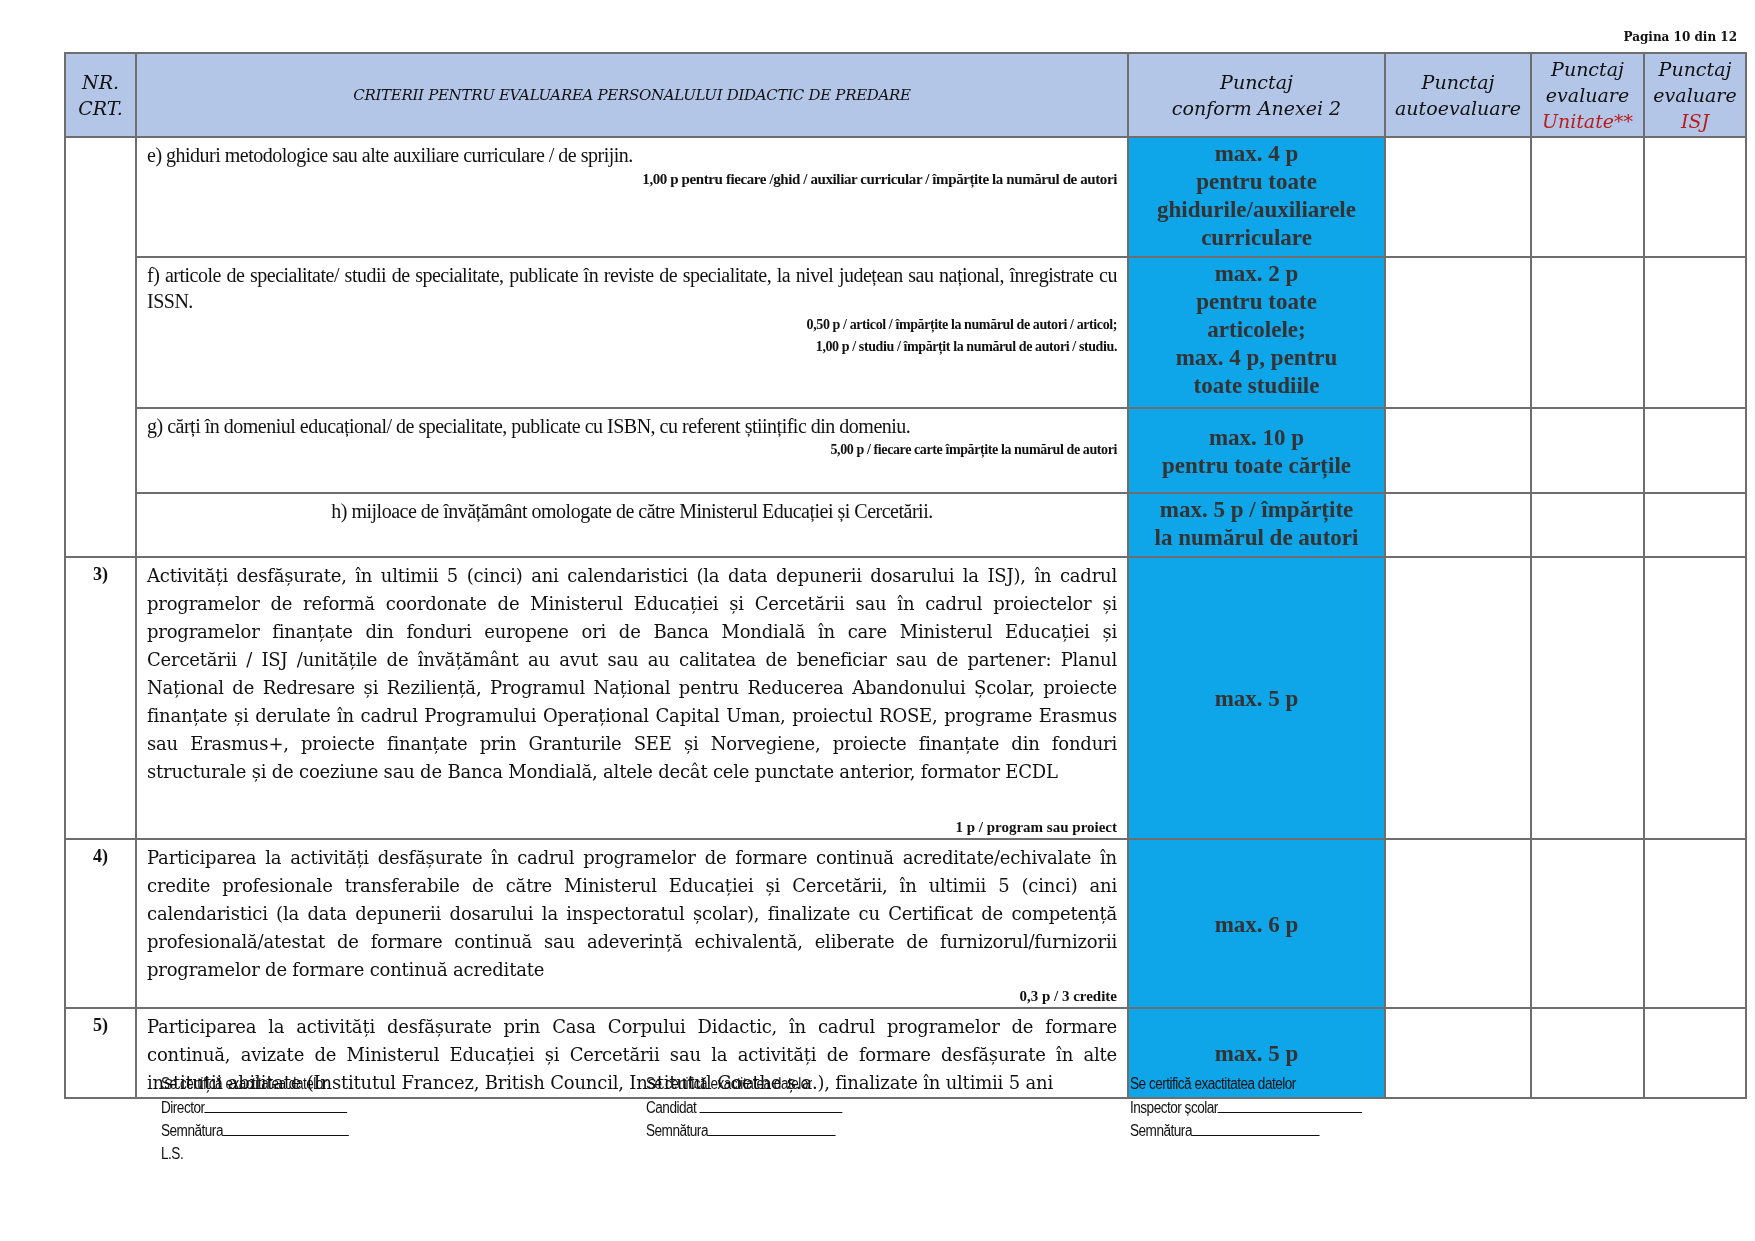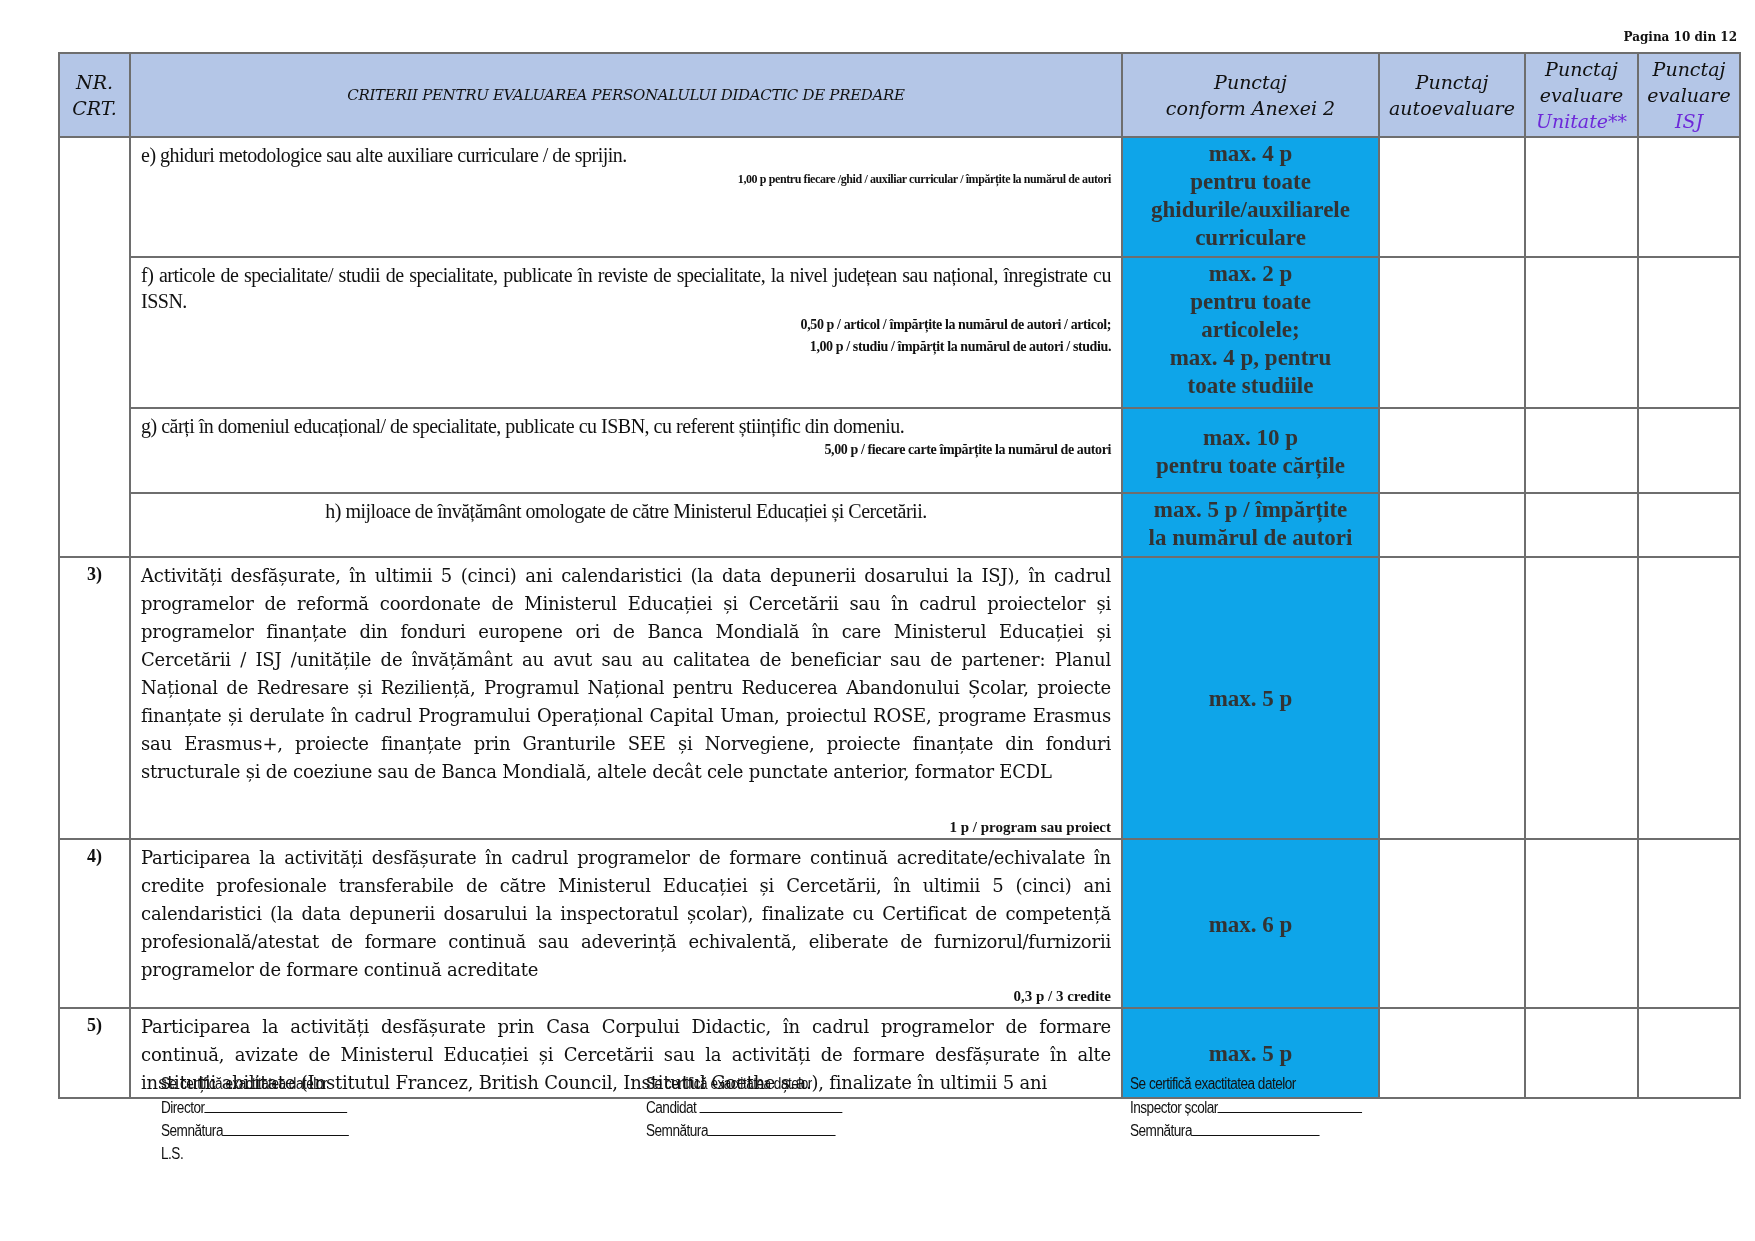--- a/index.html
+++ b/index.html
@@ -2,55 +2,55 @@
 <html><head>
   <meta charset="utf-8">
   <style>
     html, body { margin: 0; padding: 0; background: #ffffff; }
     body { width: 1755px; height: 1241px; position: relative; overflow: hidden;
            font-family: "Liberation Serif", "DejaVu Serif", serif; color: #111; }
 
     .page-num { position: absolute; top: 30px; right: 18px; font-size: 12px; font-weight: bold;
                 font-family: "DejaVu Serif", "Liberation Serif", serif; }
 
-    table.grid { position: absolute; left: 58px; top: 52px; width: 1681px;
+    table.grid { position: absolute; left: 64px; top: 52px; width: 1681px;
                  border-collapse: collapse; table-layout: fixed; }
     table.grid td, table.grid th { border: 2px solid #6e6e6e; padding: 0; vertical-align: top; }
     table.grid { border-top: 2px solid #111; }
 
     col.c-nr { width: 71px; }
     col.c-crit { width: 992px; }
     col.c-anexa { width: 257px; }
     col.c-auto { width: 146px; }
     col.c-unit { width: 113px; }
     col.c-isj { width: 102px; }
 
     th { background: #b4c6e7; font-style: italic; font-weight: normal;
          font-family: "DejaVu Serif", "Liberation Serif", serif; font-size: 19px;
          text-align: center; vertical-align: middle !important; height: 82px; line-height: 26px; }
-    th .red { color: #6d28d9; }
+    th .red { color: #b91c1c; }
     th.crit-head { font-size: 15px; letter-spacing: -0.3px; }
 
     tr.r-e td { height: 112px; }
     tr.r-f td { height: 143px; }
     tr.r-g td { height: 77px; }
     tr.r-h td { height: 56px; text-align: center; }
     tr.r-3 td { height: 274px; }
     tr.r-4 td { height: 161px; }
     tr.r-5 td { height: 82px; }
 
     tr.r-h td, tr.r-h + tr td { }
     tr.r-3 td { border-top: 2px solid #111; }
 
     .nr { text-align: center; font-weight: bold; font-size: 18px; padding-top: 6px !important; }
 
     .crit { padding: 4px 10px 2px 10px !important; position: relative; }
     .crit .sub { font-size: 20px; line-height: 26px; letter-spacing: -0.5px;
                  font-family: "Liberation Serif", serif; }
-    .crit .note { text-align: right; font-weight: bold; font-size: 12px; line-height: 22px;
+    .crit .note { text-align: right; font-weight: bold; font-size: 15px; line-height: 22px;
                   letter-spacing: -0.4px; font-family: "Liberation Serif", serif; }
     .crit .note.small { font-size: 14px; }
     .crit .body { font-family: "DejaVu Serif", serif; font-size: 18px; line-height: 28px;
                   text-align: justify; letter-spacing: -0.2px; }
     .crit .foot-note { position: absolute; right: 10px; bottom: 2px; font-weight: bold;
                        font-size: 15px; font-family: "Liberation Serif", serif; }
 
     .anexa { background: #0ea5e9; text-align: center; font-weight: bold; color: #333;
              font-family: "Liberation Serif", serif; font-size: 23px; line-height: 28px;
              padding-top: 2px !important; }

